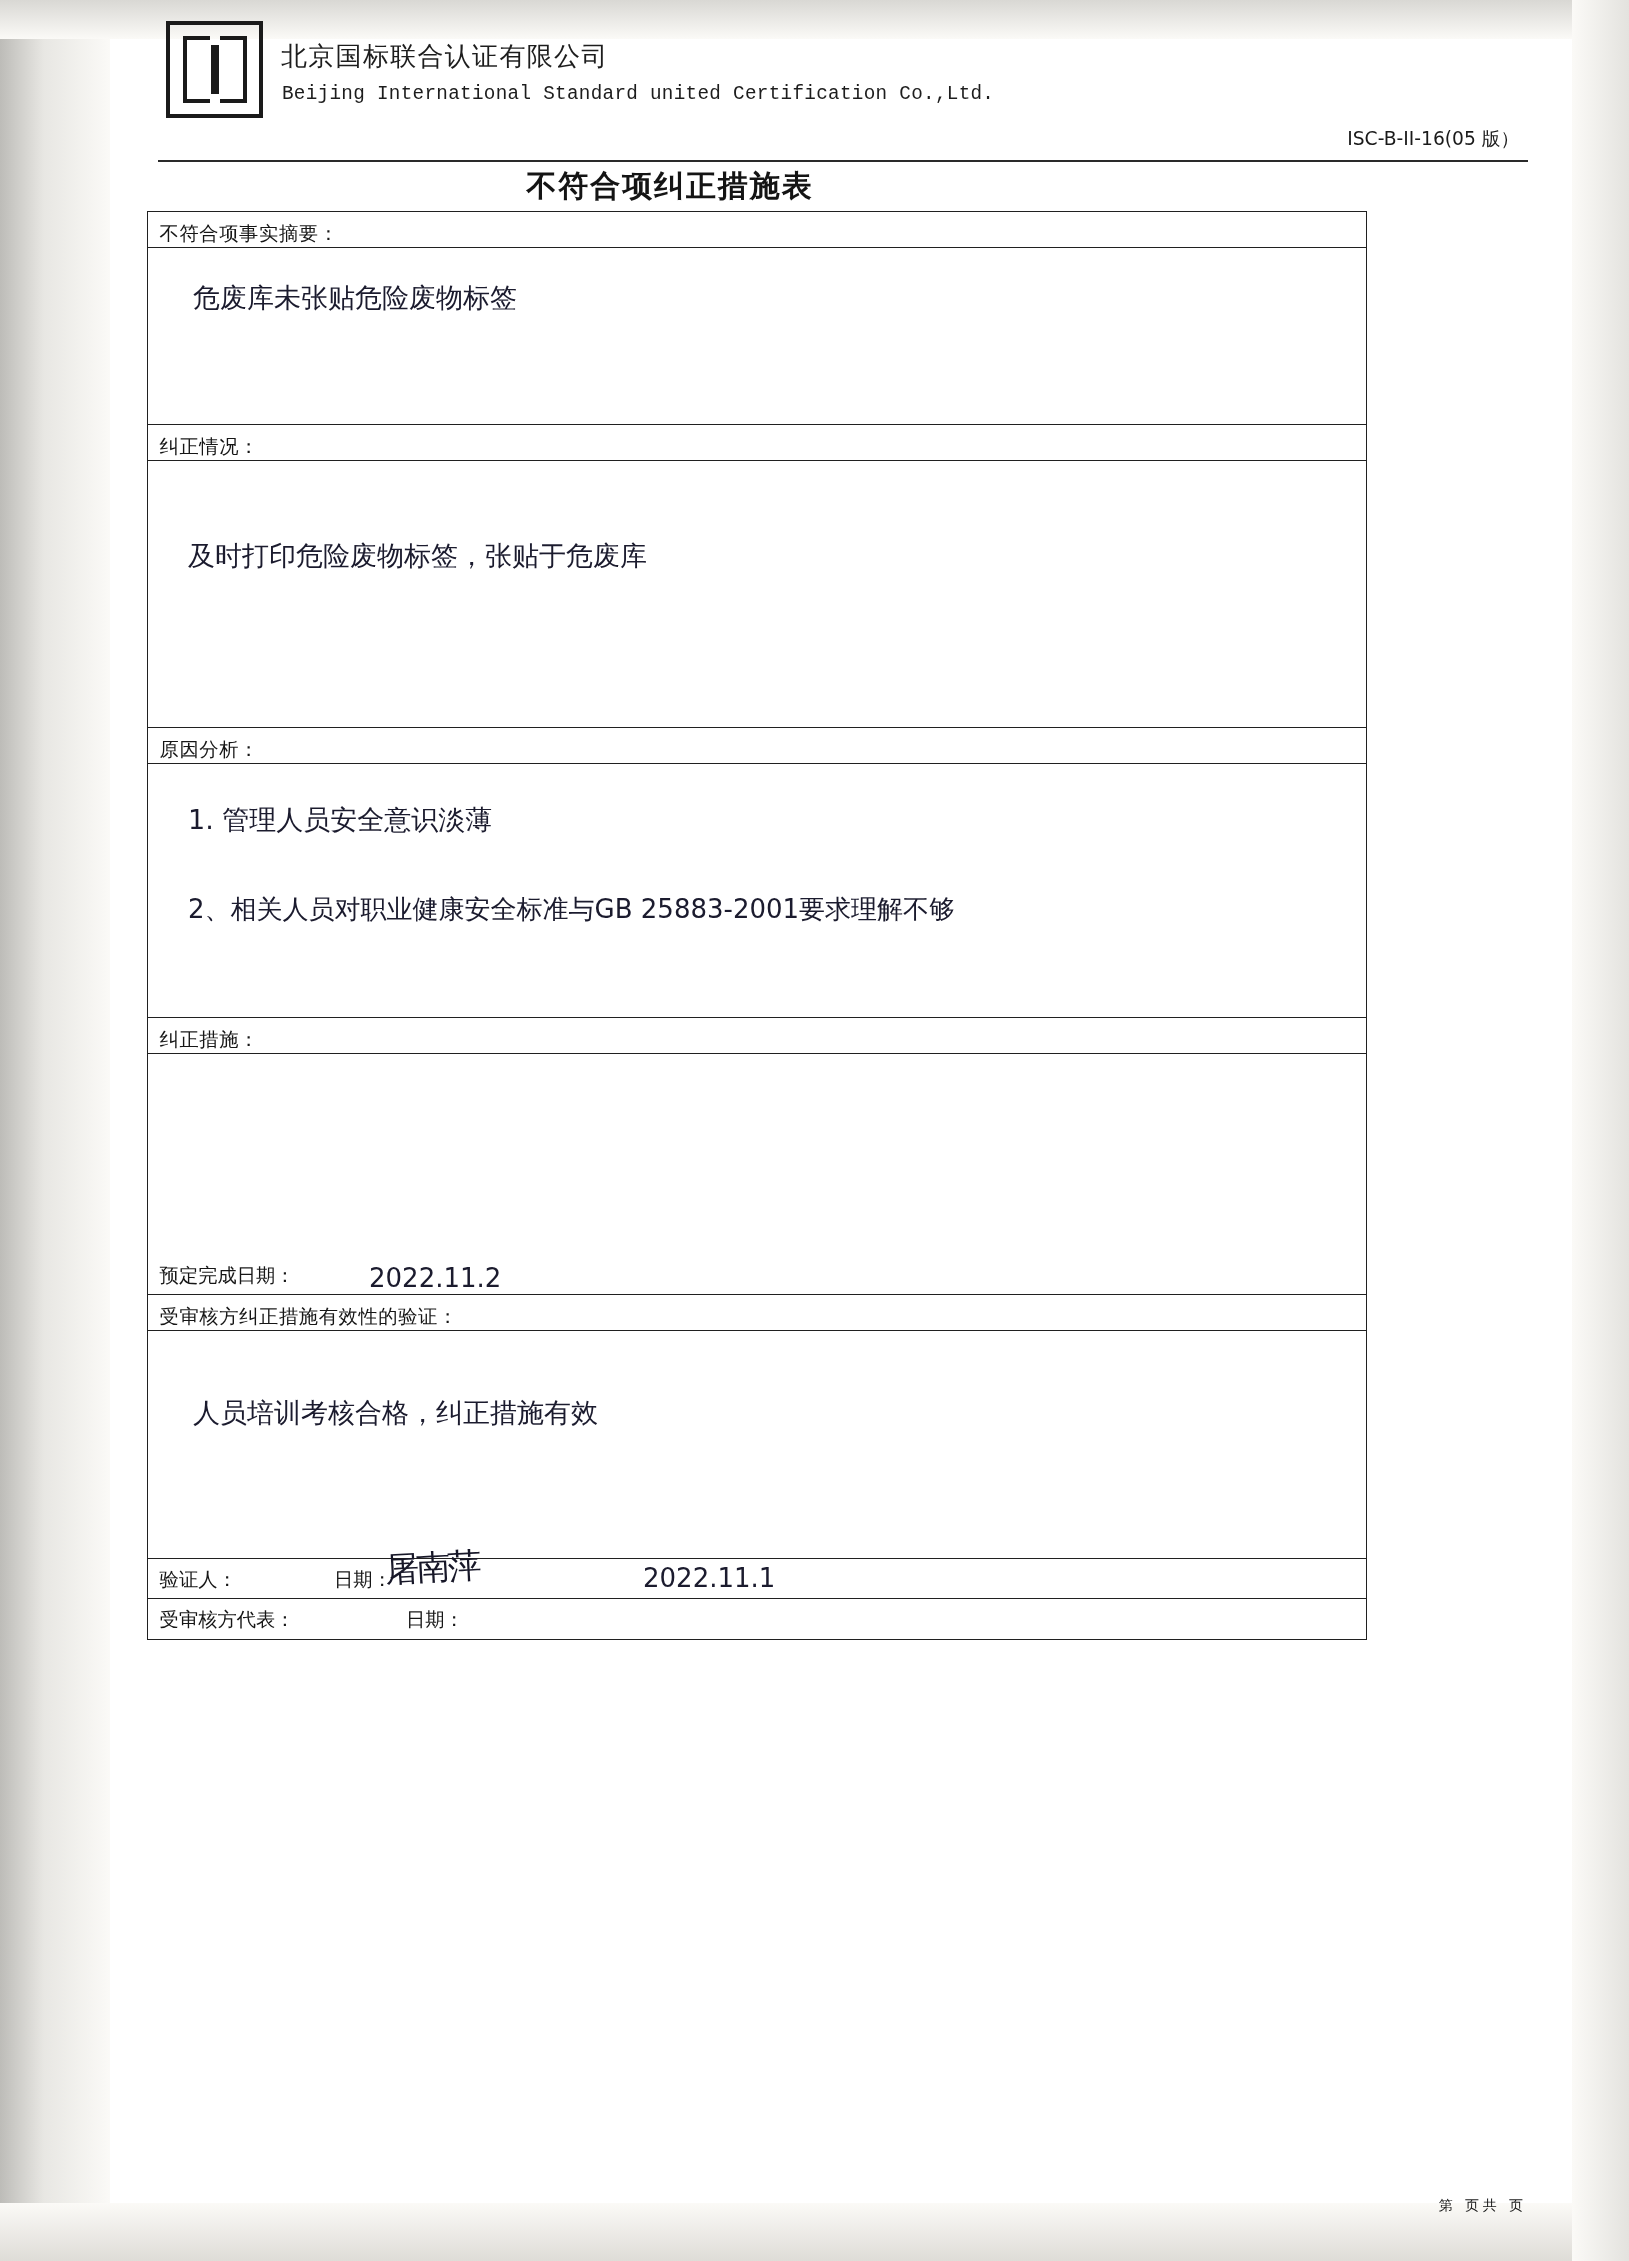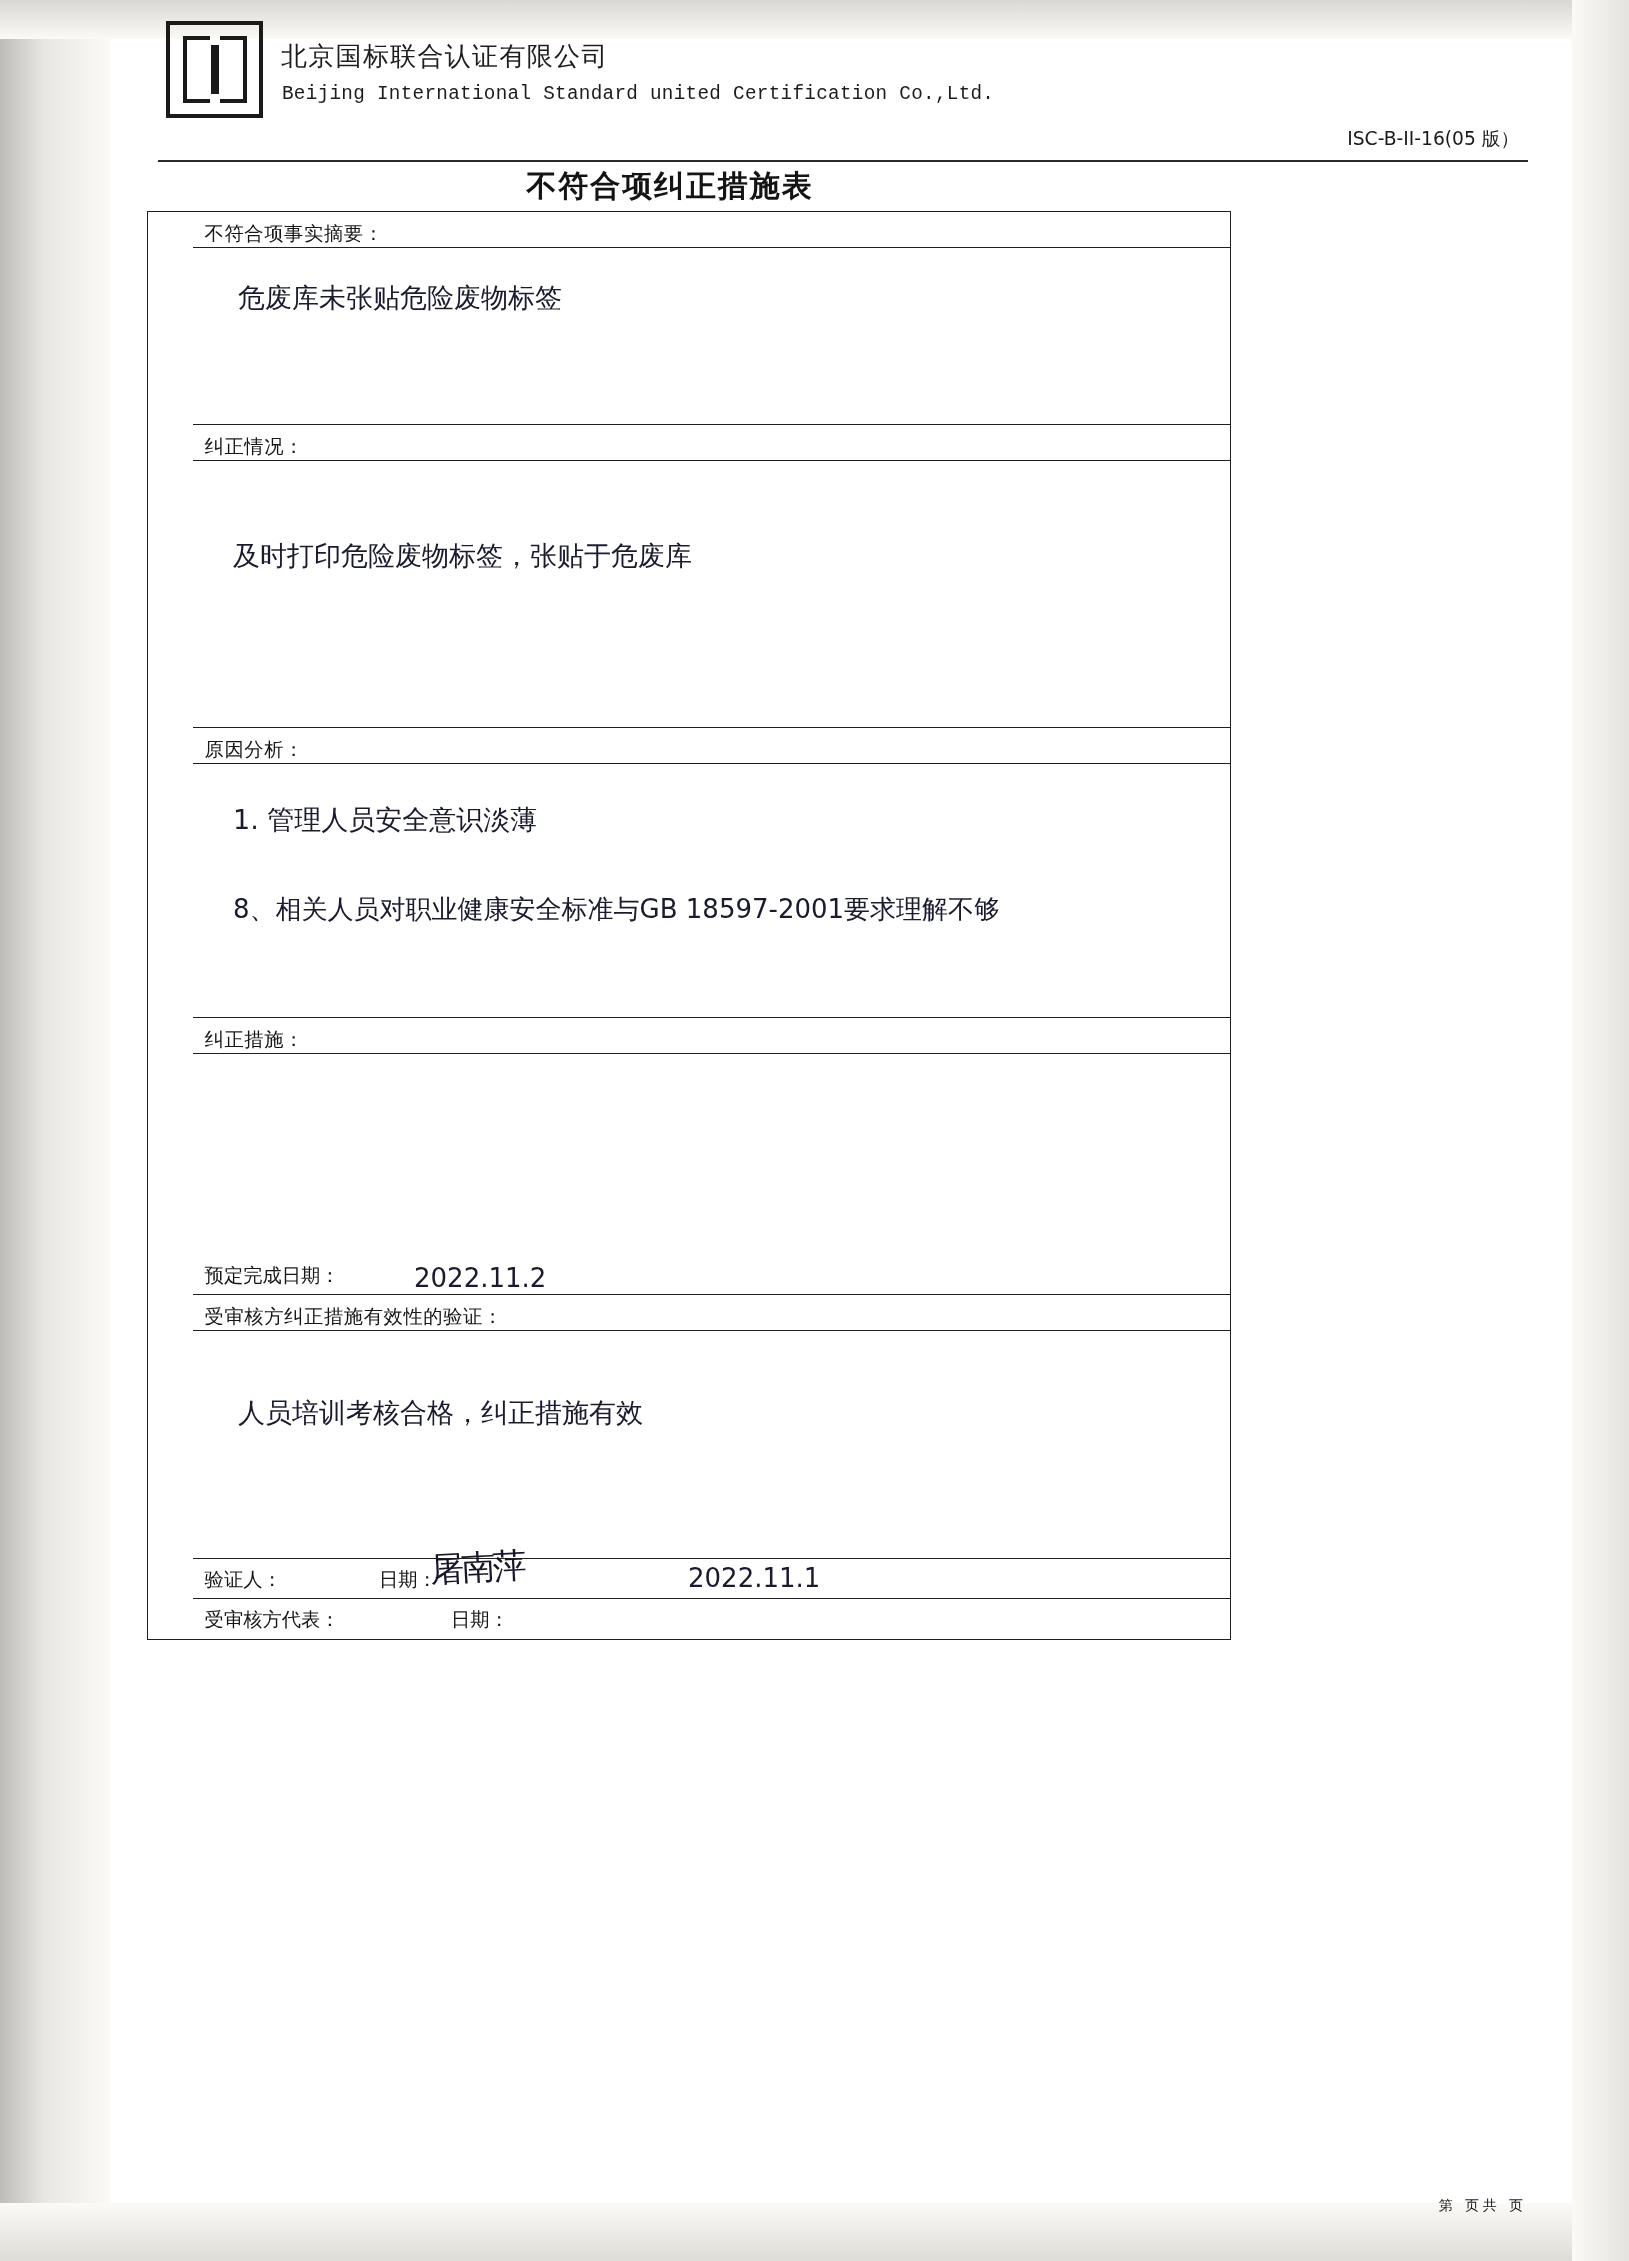--- a/index.html
+++ b/index.html
@@ -145,24 +145,23 @@
     letter-spacing: 1.9px;
     color: #141414;
     font-family: "DejaVu Sans", sans-serif;
   }
 
   
   .table {
     position: absolute;
     left: 147px;
     top: 211px;
-    width: 1084px;
+    width: 1220px;
     border: 1.9px solid #202020;
     box-sizing: border-box;
-    padding-left: 45px;
   }
   .row {
     position: relative;
     border-bottom: 1.9px solid #202020;
     box-sizing: border-box;
   }
   .row:last-child { border-bottom: none; }
   .row-label {
     position: absolute;
     left: 11.6px;
@@ -307,21 +306,21 @@
         <div class="row-label">纠正情况：</div>
       </div>
       <div class="hand hw1" style="left:40px; top:113px;">及时打印危险废物标签，张贴于危废库</div>
     </div>
 
     <div class="row" id="row-cause">
       <div class="label-band">
         <div class="row-label">原因分析：</div>
       </div>
       <div class="hand hw1" style="left:40px; top:74px;">1. 管理人员安全意识淡薄</div>
-      <div class="hand hw2" style="left:40px; top:164px;">8、相关人员对职业健康安全标准与GB 18597-2001要求理解不够</div>
+      <div class="hand hw2" style="left:40px; top:164px;">2、相关人员对职业健康安全标准与GB 25883-2001要求理解不够</div>
     </div>
 
     <div class="row" id="row-measures">
       <div class="label-band">
         <div class="row-label">纠正措施：</div>
       </div>
       <div class="due-line">预定完成日期：</div>
       <div class="due-value">2022.11.2</div>
     </div>
 

